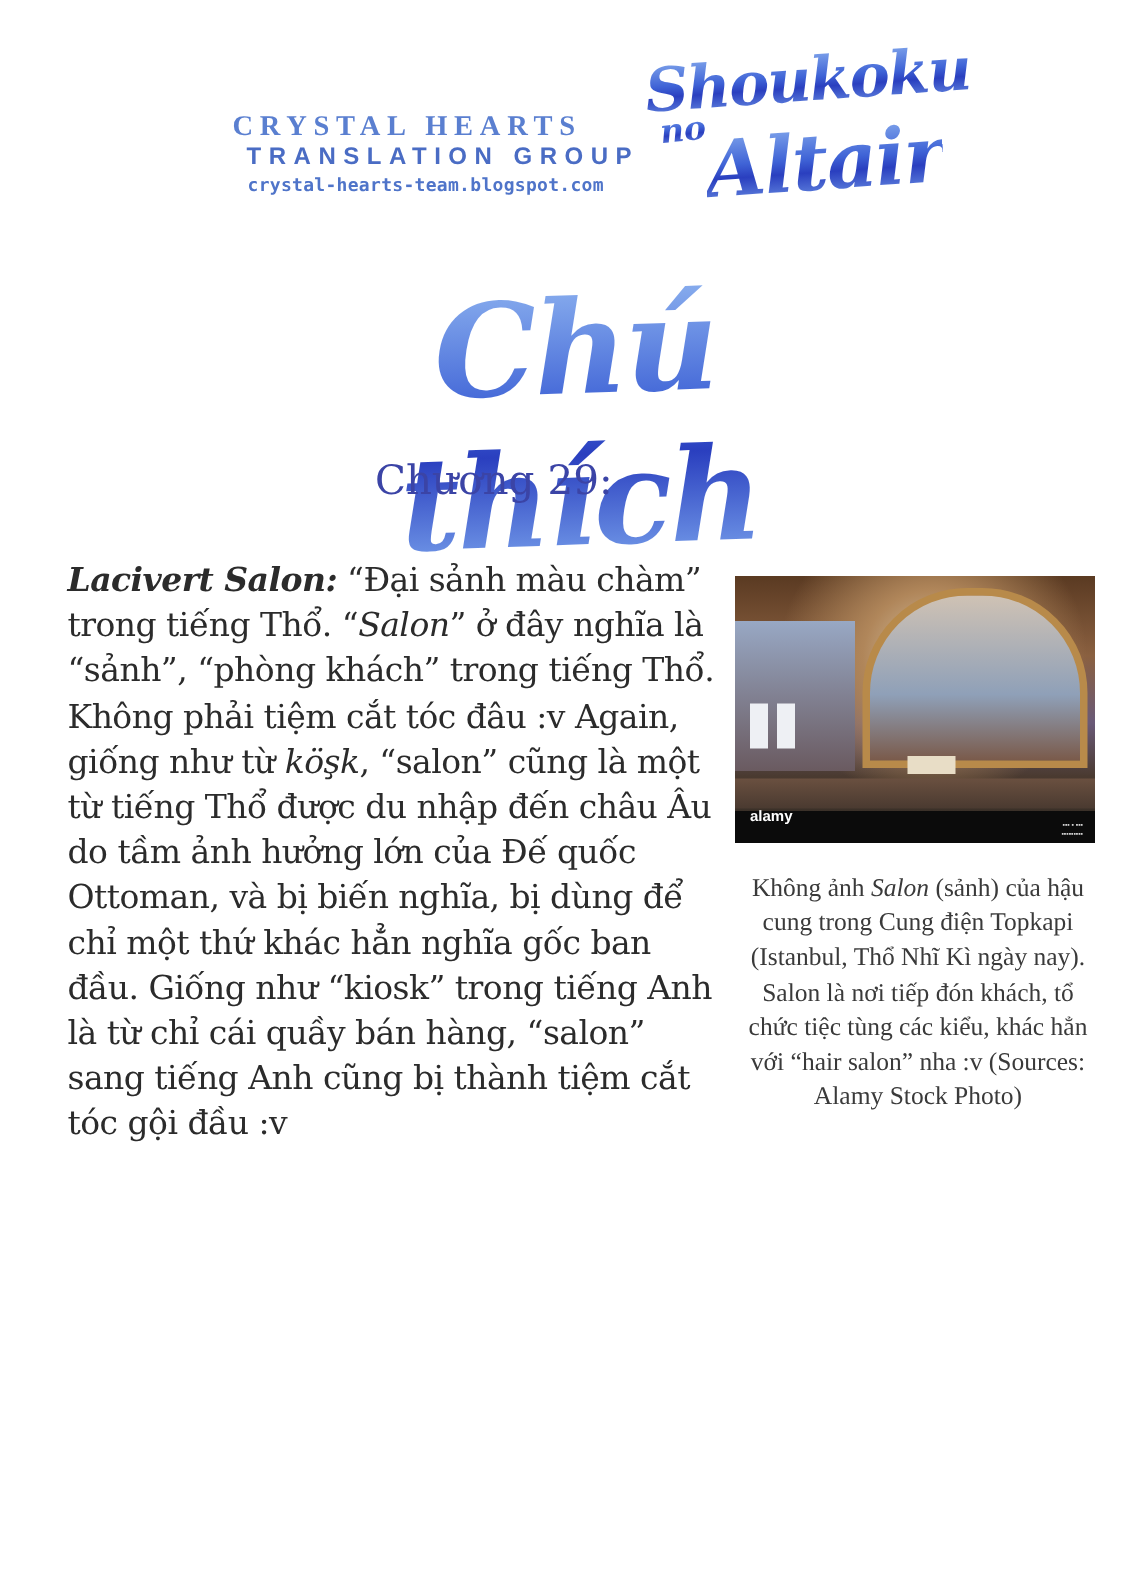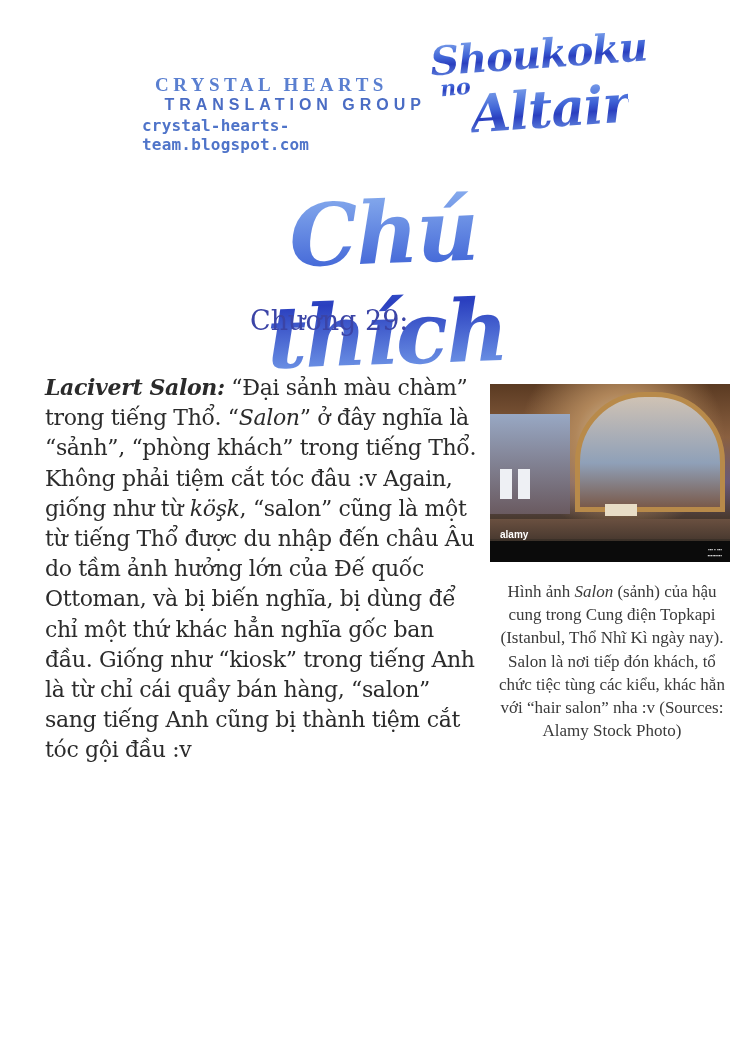--- a/index.html
+++ b/index.html
@@ -13,22 +13,22 @@
       left: 155px; top: 74px; width: 255px; 
       font-family: "Liberation Serif", serif; font-weight: bold; font-size: 19px; letter-spacing: 4.5px;
       color: #5a7fd0;
     }
     .logo-line2 {
       left: 136px; top: 96px; width: 290px; text-align: right;
       font-family: Liberation Sans, sans-serif; font-weight: bold; font-size: 16px; letter-spacing: 5px;
       color: #4a6cc4;
     }
     .logo-line3 {
-      left: 142px; top: 116px; width: 300px;
-      font-family: "DejaVu Sans Mono", monospace; font-weight: bold; font-size: 16px; letter-spacing: 0.2px;
+      left: 165px; top: 116px; width: 300px;
+      font-family: "DejaVu Sans Mono", monospace; font-weight: bold; font-size: 12px; letter-spacing: 0.2px;
       color: #4f74c9;
     }
     .script {
       font-family: "DejaVu Serif", serif; font-style: italic; font-weight: bold;
       background: linear-gradient(180deg, #8fb4f0 0%, #3f63d6 45%, #2a3fbf 60%, #7ca6ee 100%);
       -webkit-background-clip: text; background-clip: text; color: transparent;
     }
     .series-1 { left: 430px; top: 30px; font-size: 40px; transform: rotate(-4deg); letter-spacing: -1px; }
     .series-2 { left: 440px; top: 74px; font-size: 22px; transform: rotate(-6deg); }
     .series-3 { left: 470px; top: 78px; font-size: 52px; transform: rotate(-4deg); letter-spacing: -1px; }
@@ -63,21 +63,21 @@
       position: absolute; left: 0; top: 30px; width: 80px; height: 100px;
       background: linear-gradient(180deg, #98a8c4, #6a5a60);
     }
     .photo .window { position: absolute; background: #eef0f4; }
     .photo .floor {
       position: absolute; left: 0; top: 135px; width: 240px; height: 20px;
       background: linear-gradient(180deg, #6a5040, #4a3a30);
     }
     .photo .divan { position: absolute; left: 115px; top: 120px; width: 32px; height: 12px; background: #e8ddc6; }
     .photo .bar-logo {
-      position: absolute; left: 10px; top: 145px; font-family: "Liberation Sans", sans-serif;
+      position: absolute; left: 10px; top: 155px; font-family: "Liberation Sans", sans-serif;
       font-weight: bold; font-size: 10px; color: #ffffff;
     }
     .photo .bar-id {
       position: absolute; right: 8px; top: 163px; font-family: "Liberation Sans", sans-serif;
       font-size: 4.5px; color: #dddddd; text-align: right; line-height: 6px;
     }
     .caption {
       left: 496px; top: 580px; width: 232px; text-align: center;
       font-family: "Liberation Serif", serif; font-size: 17px; line-height: 23.2px; color: #3a3a3a;
     }
@@ -105,13 +105,13 @@
   <div class="arch-l"></div>
   <div class="arch"></div>
   <div class="window" style="left:10px;top:85px;width:12px;height:30px;"></div>
   <div class="window" style="left:28px;top:85px;width:12px;height:30px;"></div>
   <div class="floor"></div>
   <div class="divan"></div>
   <div class="bar-logo">alamy</div>
   <div class="bar-id">▪▪▪ ▪ ▪▪▪<br>▪▪▪▪▪▪▪▪▪</div>
 </div>
 
-<div class="abs caption"><span>Hình ảnh </span><span class="em">Salon</span><span> (sảnh) của hậu cung trong Cung điện Topkapi (Istanbul, Thổ Nhĩ Kì ngày nay). Salon là nơi tiếp đón khách, tổ chức tiệc tùng các kiểu, khác hẳn với “hair salon” nha :v (Sources: Alamy Stock Photo)</span></div>
+<div class="abs caption"><span>Không ảnh </span><span class="em">Salon</span><span> (sảnh) của hậu cung trong Cung điện Topkapi (Istanbul, Thổ Nhĩ Kì ngày nay). Salon là nơi tiếp đón khách, tổ chức tiệc tùng các kiểu, khác hẳn với “hair salon” nha :v (Sources: Alamy Stock Photo)</span></div>
 
 </body></html>

